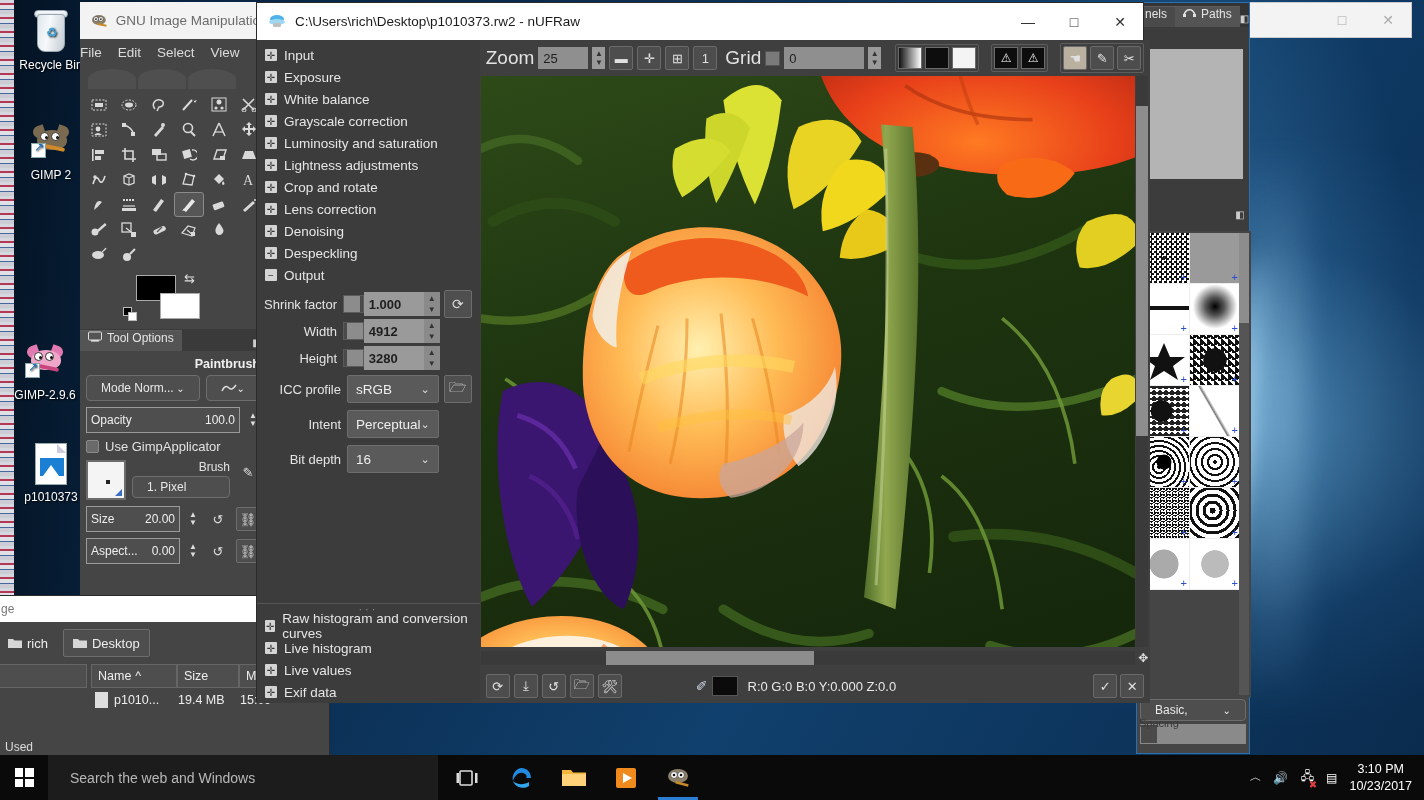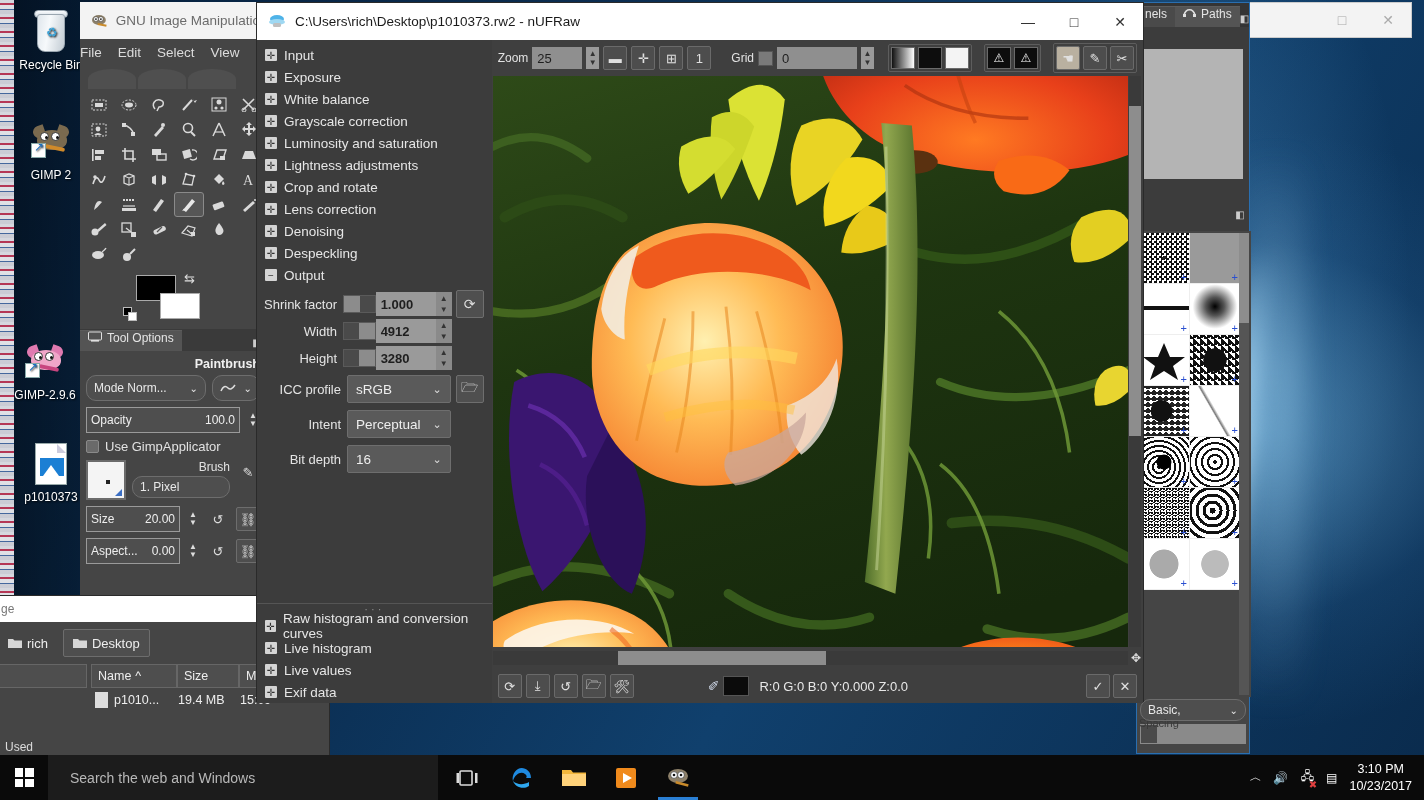--- a/index.html
+++ b/index.html
@@ -137,21 +137,21 @@
     height:21px; display:flex; align-items:flex-start; gap:5px; padding:0 8px;
     background:#4a4a4a; color:#e4e4e4; font-size:12px; border-top:1px solid #5c5c5c;
   }
   .dock-tab.active { background:#545454; }
   .dock-arrow { margin-left:auto; width:18px;height:18px;display:flex;align-items:center;justify-content:center;color:#ccc;font-size:10px;}
   #tooloptions-body { background:#454545; padding:4px 6px 0; color:#e2e2e2;text-align:right; }
   .opt-title { font-weight:bold; font-size:12.5px; margin:2px 0 4px 2px; color:#f0f0f0;}
   .opt-row { display:flex; align-items:center; gap:6px; margin-bottom:6px; }
   .combo {
     background:#4e4e4e; border:1px solid #6d6d6d; height:26px; display:flex;
-    align-items:center; padding:0 7px; color:#e8e8e8; font-size:12px; flex:1; border-radius:10px;
+    align-items:center; padding:0 14px; color:#e8e8e8; font-size:12px; flex:1; border-radius:4px;
   }
   .combo .chev { margin-left:auto; font-size:10px; }
   .spin-field {
     background:#4e4e4e; border:1px solid #9a9a9a; height:26px; display:flex;
     align-items:center; padding:0 4px; color:#eee; font-size:12px; flex:1;
   }
   .spin-field .v { margin-left:auto; }
   .spin-btns { width:14px; display:flex; flex-direction:column; justify-content:center; align-items:center; color:#ddd; font-size:8px; line-height:8px;}
   .check { width:13px;height:13px;background:#6a6a6a;border:1px solid #8a8a8a;border-radius:2px;}
   .brush-preview { width:40px;height:40px;background:#f4f4f4;border:2px solid #6b6b6b;position:relative;}
@@ -212,21 +212,21 @@
   .uf-num { width:60px; background:#9a9a9a; color:#1e1e1e; font-size:13px; font-weight:bold; padding:2px 5px; height:24px; display:flex; align-items:center;}
   .uf-spin { width:16px; background:#8a8a8a; color:#333; font-size:8px; display:flex; flex-direction:column; align-items:center; justify-content:space-between; height:24px; padding:2px 0;}
   .uf-combo { height:28px; background:#5a5a5a; border:1px solid #6e6e6e; display:flex; align-items:center; padding:0 8px; color:#eee; font-size:13.5px; border-radius:2px; flex:1;}
   .uf-combo .chev { margin-left:auto; color:#ddd; font-size:11px;}
   .uf-sqbtn { width:28px;height:28px;background:#4f4f4f;border:1px solid #6e6e6e;border-radius:2px;display:flex;align-items:center;justify-content:center;color:#ddd;font-size:14px;}
   #uf-grip { height:10px; display:flex; align-items:center; justify-content:center; color:#8d8d8d; letter-spacing:3px; font-size:11px; border-top:1px solid #555;}
   #uf-bottompages { padding:2px 0 0 4px; }
 
   #uf-right { flex:1; background:#3f3f3f; display:flex; flex-direction:column; }
   #uf-toolbar { height:36px; display:flex; align-items:center; gap:4px; padding:0 6px; background:#3f3f3f; }
-  .tb-label { color:#e2e2e2; font-size:12px; }
+  .tb-label { color:#e2e2e2; font-size:19px; }
   .tb-num { width:50px;height:22px;background:#8f8f8f;color:#1e1e1e;font-size:13px;padding:1px 5px;display:flex;align-items:center;}
   .tb-spin { width:13px;height:22px;background:#9a9a9a;color:#333;font-size:8px;display:flex;flex-direction:column;align-items:center;justify-content:space-between;padding:2px 0;}
   .tb-btn { width:24px;height:24px;background:#4d4d4d;border:1px solid #6a6a6a;border-radius:2px;display:flex;align-items:center;justify-content:center;color:#e0e0e0;font-size:13px;}
   .tb-chk { width:15px;height:15px;background:#7a7a7a;border:1px solid #555;}
   .tb-wnum { width:80px;height:22px;background:#8f8f8f;color:#1e1e1e;font-size:13px;padding:1px 5px;display:flex;align-items:center;}
   .tb-swatch { width:24px;height:22px;border:1px solid #6a6a6a;}
   .tb-group { display:flex; gap:3px; border:1px solid #5d5d5d; border-radius:2px; padding:2px; }
 
   #preview-wrap { flex:1; position:relative; background:#3f3f3f; padding:0 0 0 0; }
   #preview {
@@ -970,21 +970,21 @@
         <span class="tb-label">Zoom</span>
         <span class="tb-num">25</span>
         <span class="tb-spin">
             <span>▲</span>
             <span>▼</span>
           </span>
         <span class="tb-btn">▬</span>
         <span class="tb-btn">✛</span>
         <span class="tb-btn">⊞</span>
         <span class="tb-btn">1</span>
-        <span class="tb-label" style="margin-left:16px;">Grid</span>
+        <span class="tb-label" style="margin-left:4px;">Grid</span>
         <span class="tb-chk"></span>
         <span class="tb-wnum">0</span>
         <span class="tb-spin">
             <span>▲</span>
             <span>▼</span>
           </span>
         <span class="tb-group" style="margin-left:10px;">
           <span class="tb-swatch" style="background:linear-gradient(90deg,#111,#fff);"></span>
           <span class="tb-swatch" style="background:#0d0d0d;"></span>
           <span class="tb-swatch" style="background:#f4f4f4;"></span>

